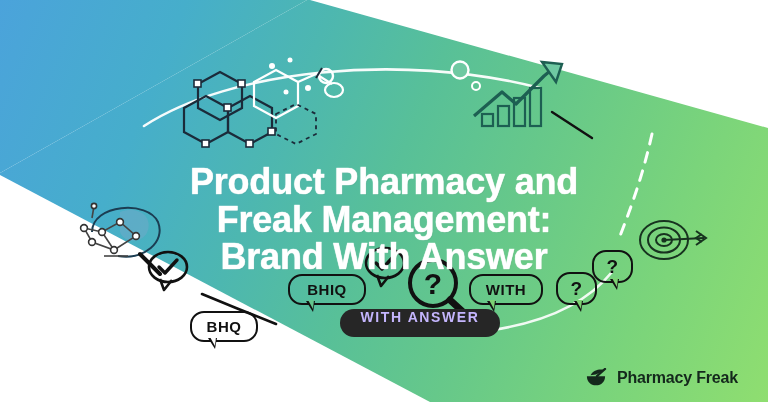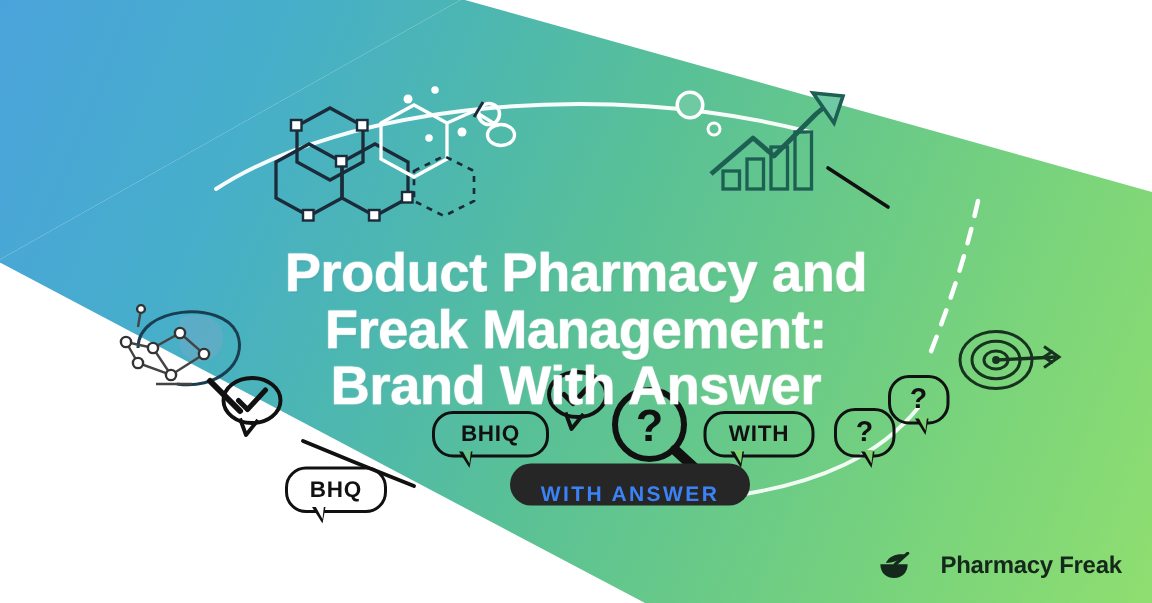--- a/index.html
+++ b/index.html
@@ -54,26 +54,26 @@
   }
   .bubble .tail:after{
     content:"";position:absolute;top:-12px;left:-5px;width:0;height:0;
     border-left:5px solid transparent;border-right:1px solid transparent;
     border-top:9px solid #7DD273;
   }
   .bubble.on-white .tail:after{border-top-color:#ffffff;}
   .bubble.on-mid .tail:after{border-top-color:#63C68D;}
   #badge{
     position:absolute;background:#262626;border-radius:14px;
-    display:flex;align-items:flex-end;justify-content:center;
-    color:#3b82f6;font-weight:800;letter-spacing:1.6px;font-size:14px;
+    display:flex;align-items:flex-start;justify-content:center;
+    color:#c4b5fd;font-weight:800;letter-spacing:1.6px;font-size:14px;
   }
   
   #logo{
-    position:absolute;display:flex;align-items:center;gap:20px;
+    position:absolute;display:flex;align-items:center;gap:10px;
     color:#14281c;font-weight:800;font-size:16px;letter-spacing:-0.2px;
   }
 </style>
 </head>
 <body>
 
 <div id="canvas">
 
   <div id="band"></div>
   <div id="band2"></div>

